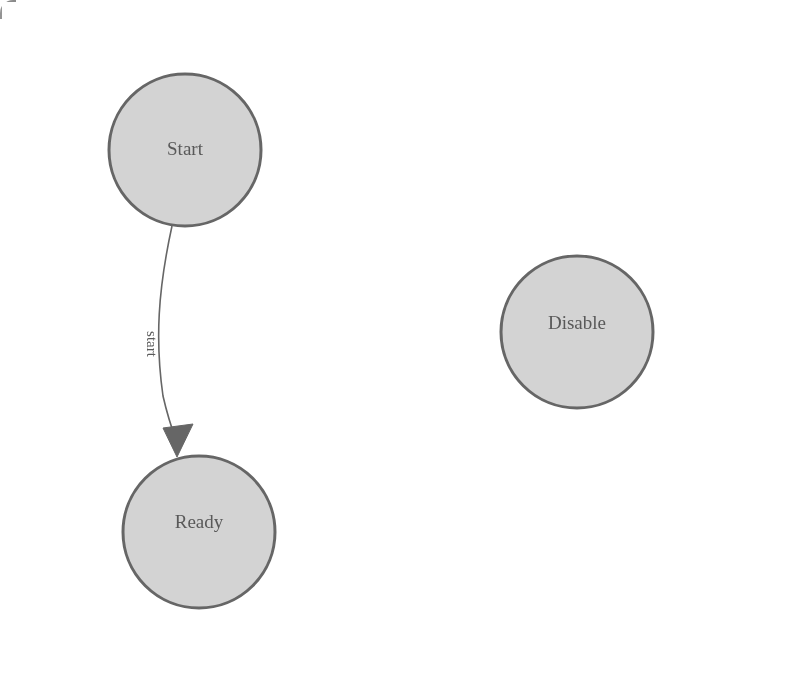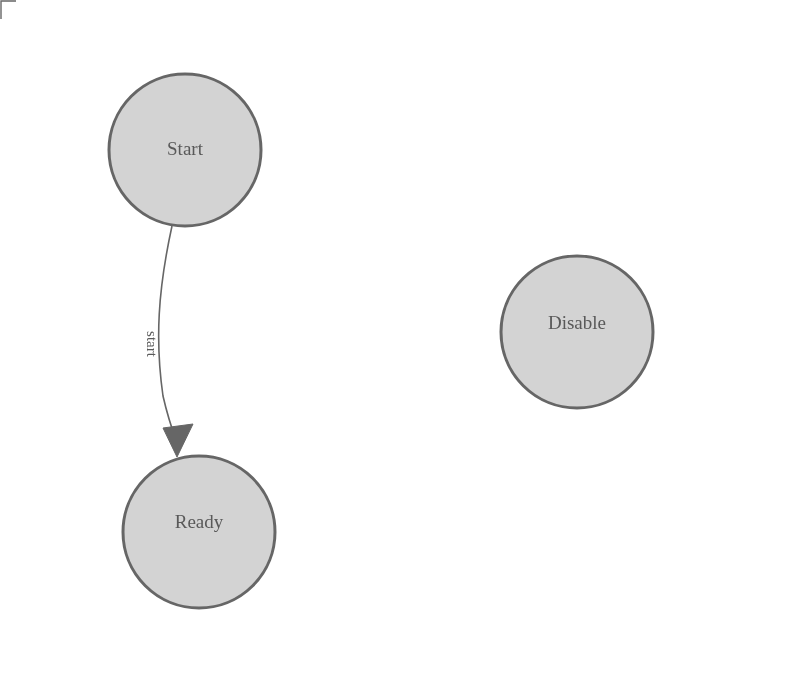--- a/index.html
+++ b/index.html
@@ -58,21 +58,21 @@
   }
   .corner-mark {
     fill: none;
     stroke: #666666;
     stroke-width: 1.4;
   }
 </style>
 </head>
 <body>
 
-<div id="canvas" style="width: 799px; height: 686px; background: rgb(255, 255, 255);">
+<div id="canvas" style="width: 799px; height: 686px; background: rgb(255, 255, 255); border-radius: 13px;">
 
   <svg id="graph-svg" viewBox="0 0 799 686" xmlns="http://www.w3.org/2000/svg">
 
     <path class="corner-mark" d="M 16 1 L 1 1 L 1 19"></path>
 
     <g>
       <path class="edge-path" d="M 172 226 C 158 290 155 340 163 396 C 168 418 173 432 177 443" stroke="#666666"></path>
       <path class="edge-arrowhead" d="M 163 428 L 193 424 L 177 457 Z" fill="#666666" stroke="#666666"></path>
       <text class="edge-label" transform="rotate(90 150 344)" x="150" y="344" fill="#595959" font-size="15">start</text>
     </g>

